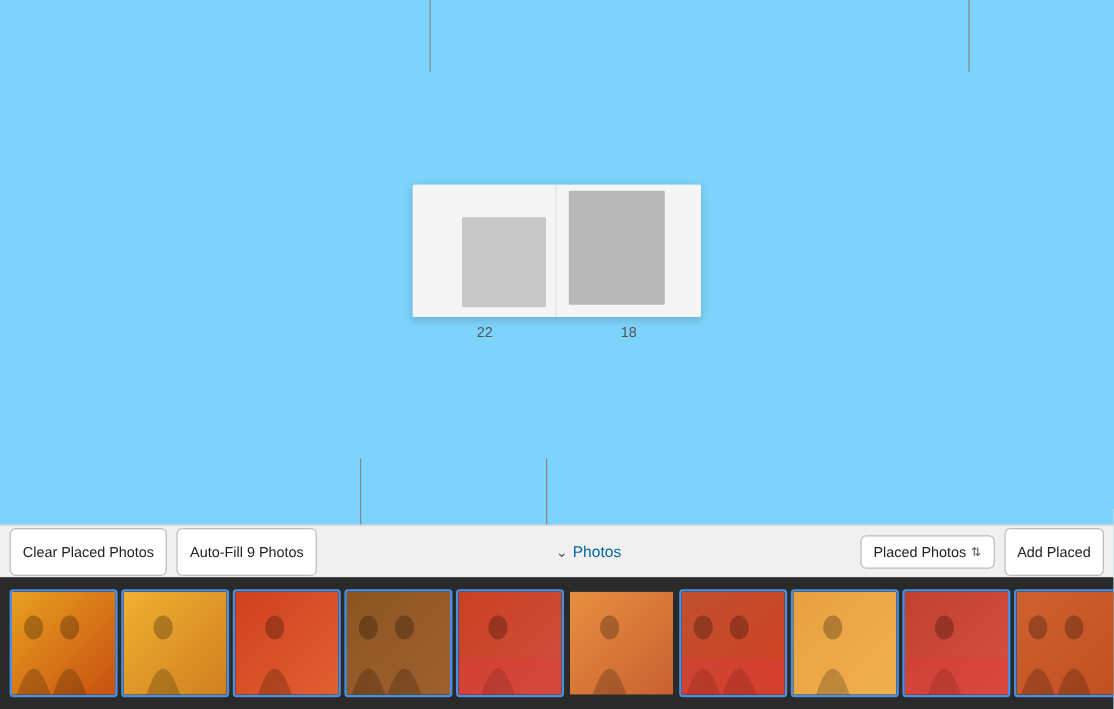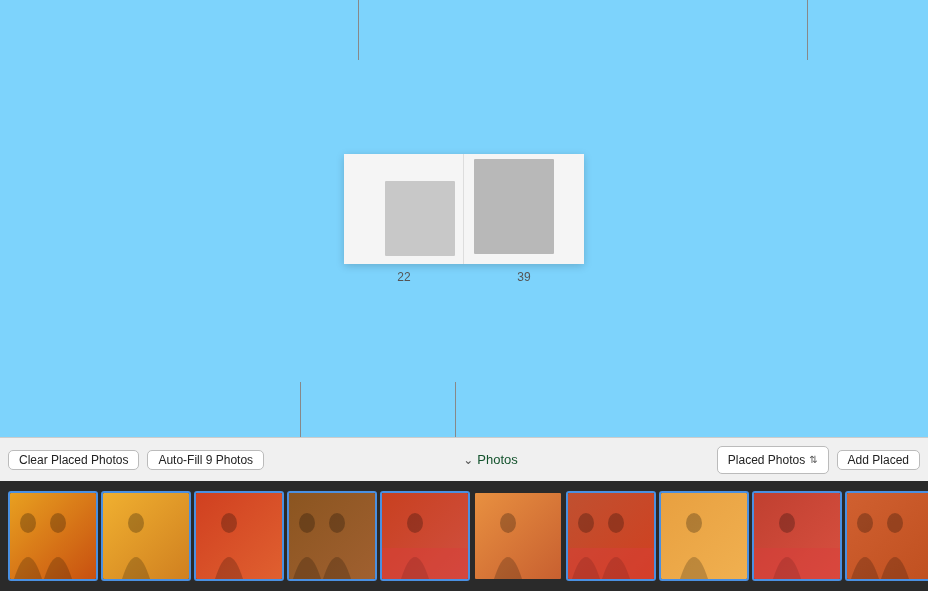--- a/index.html
+++ b/index.html
@@ -114,42 +114,42 @@
 
     .toolbar-btn {
       background: white;
       border: 1px solid #bbb;
       border-radius: 5px;
       padding: 4px 10px;
       font-size: 12px;
       color: #222;
       cursor: pointer;
       white-space: nowrap;
-      height: 20px;
+      height: 40px;
       display: flex;
       align-items: center;
     }
 
     .toolbar-center {
       flex: 1;
       display: flex;
       align-items: center;
       justify-content: center;
       gap: 4px;
     }
 
     .chevron-down {
       font-size: 12px;
       color: #555;
     }
 
     .photos-label {
       font-size: 13px;
       font-weight: 500;
-      color: #14532d;
+      color: #0369a1;
     }
 
     .toolbar-right {
       display: flex;
       align-items: center;
       gap: 8px;
     }
 
     .select-btn {
       background: white;
@@ -248,21 +248,21 @@
     <div class="spread-pages">
       <div class="page page-left">
         <div class="page-placeholder ph1"></div>
       </div>
       <div class="page page-right">
         <div class="page-placeholder ph1"></div>
       </div>
     </div>
     <div class="page-number-row">
       <div class="page-num">22</div>
-      <div class="page-num">39</div>
+      <div class="page-num">18</div>
     </div>
   </div>
 
 
 </div>
 
 <div class="toolbar">
   <button class="toolbar-btn">Clear Placed Photos</button>
   <button class="toolbar-btn">Auto-Fill 9 Photos</button>
 

